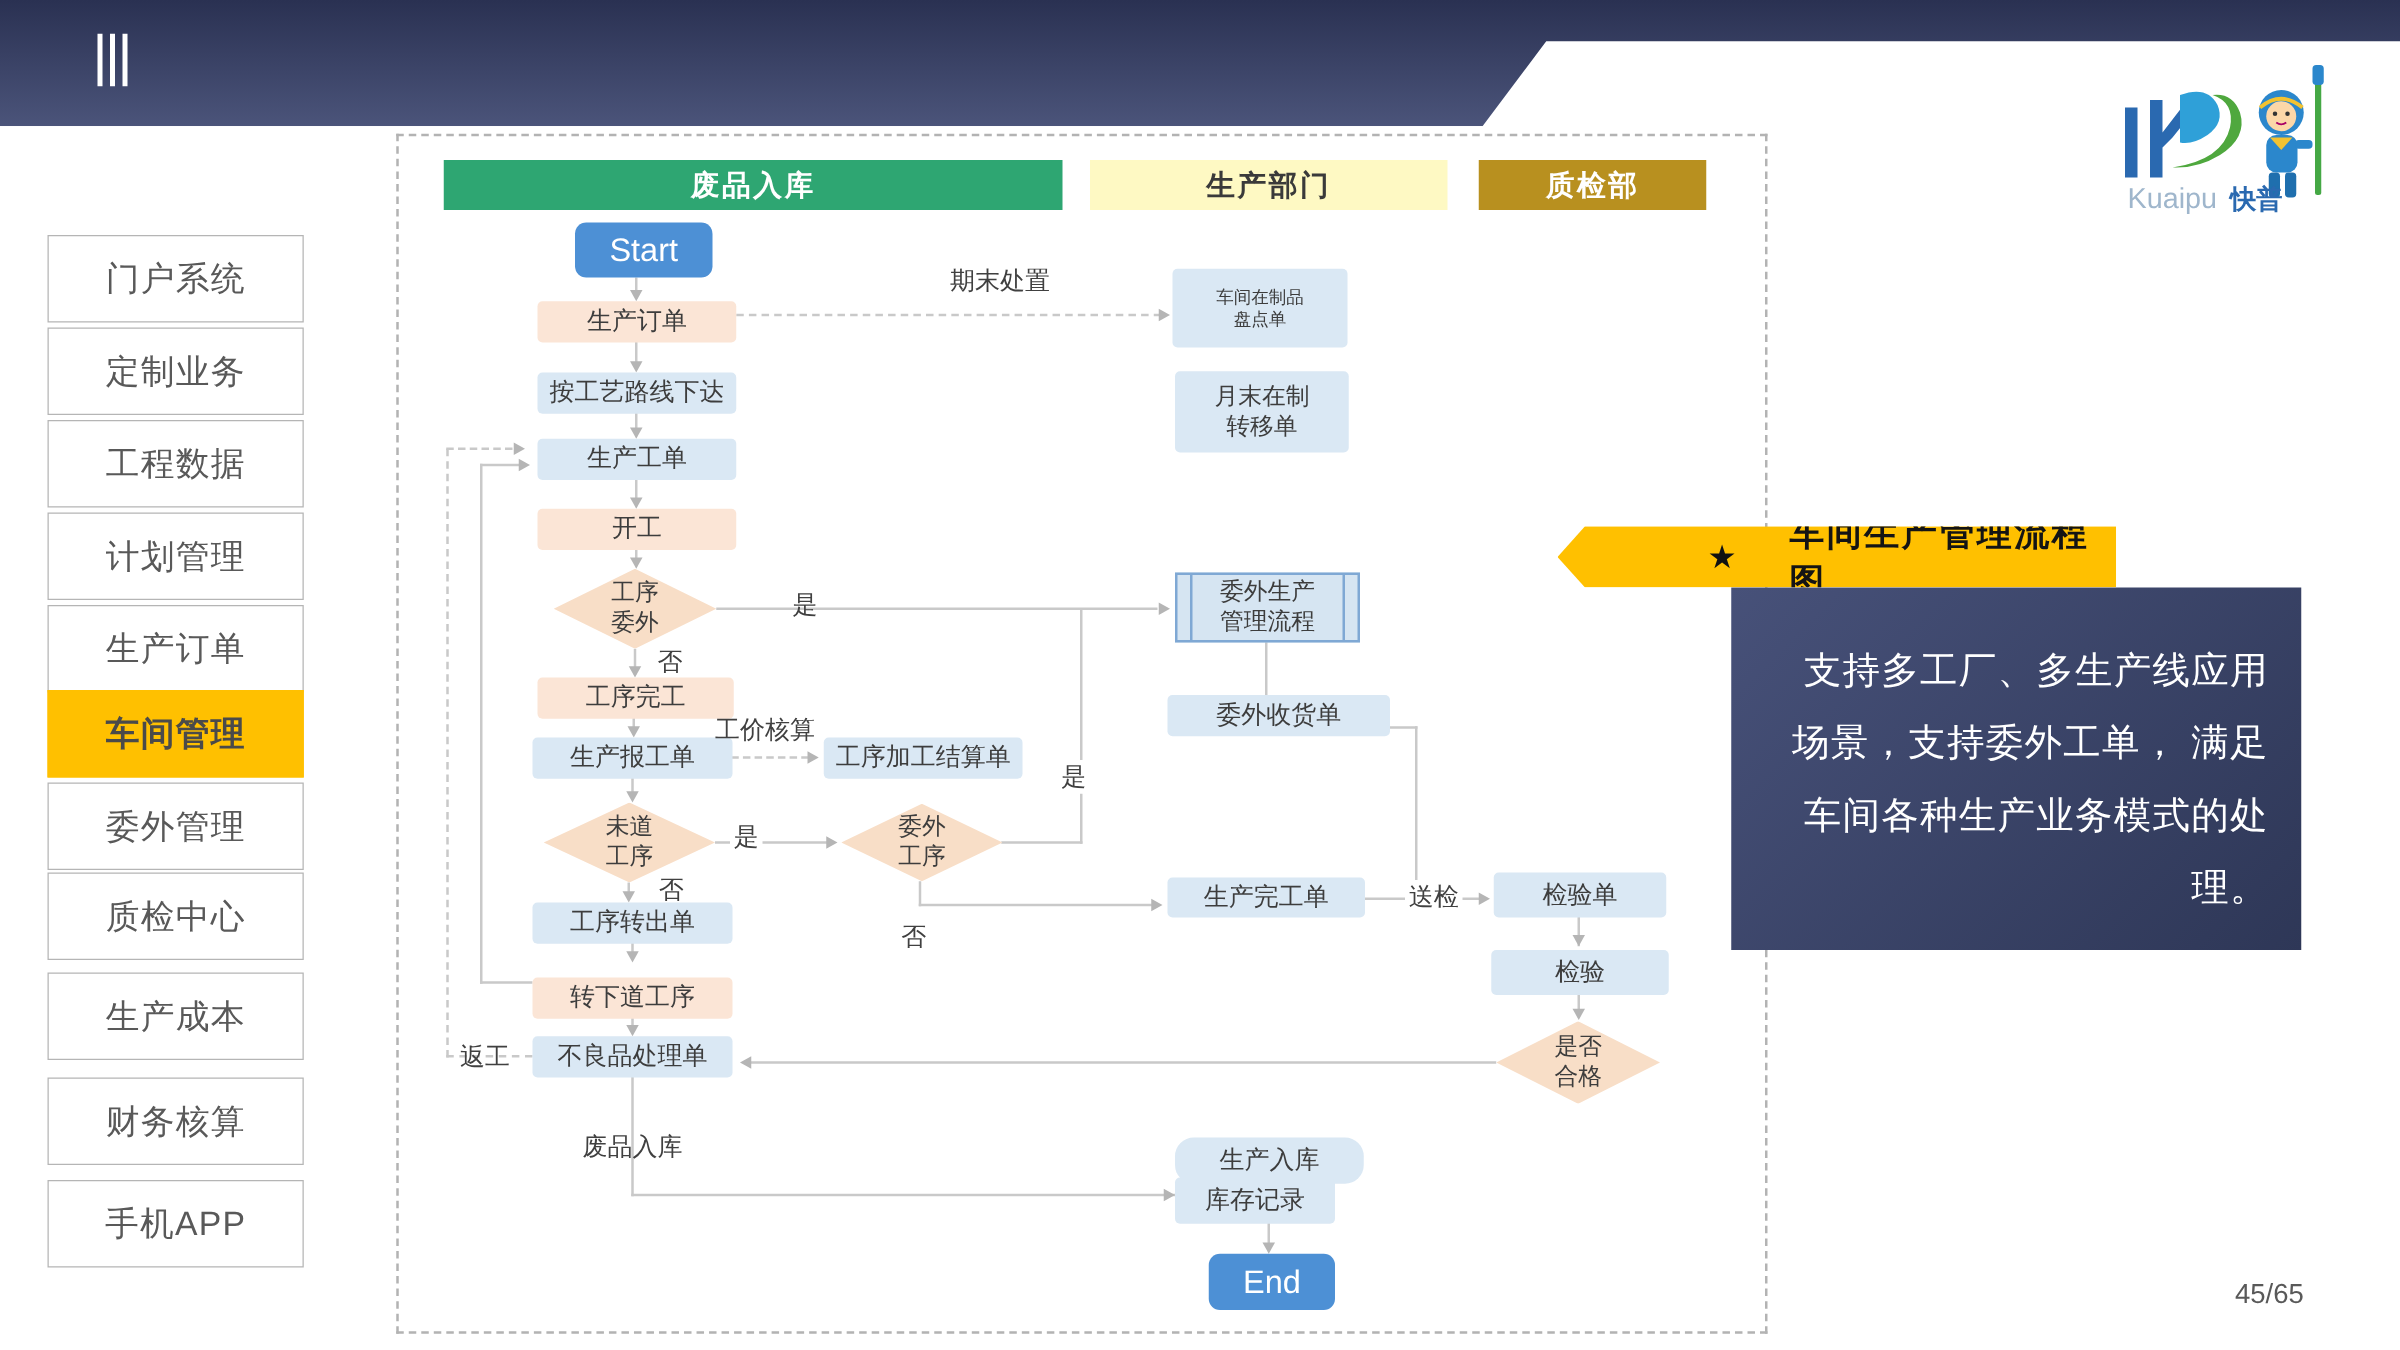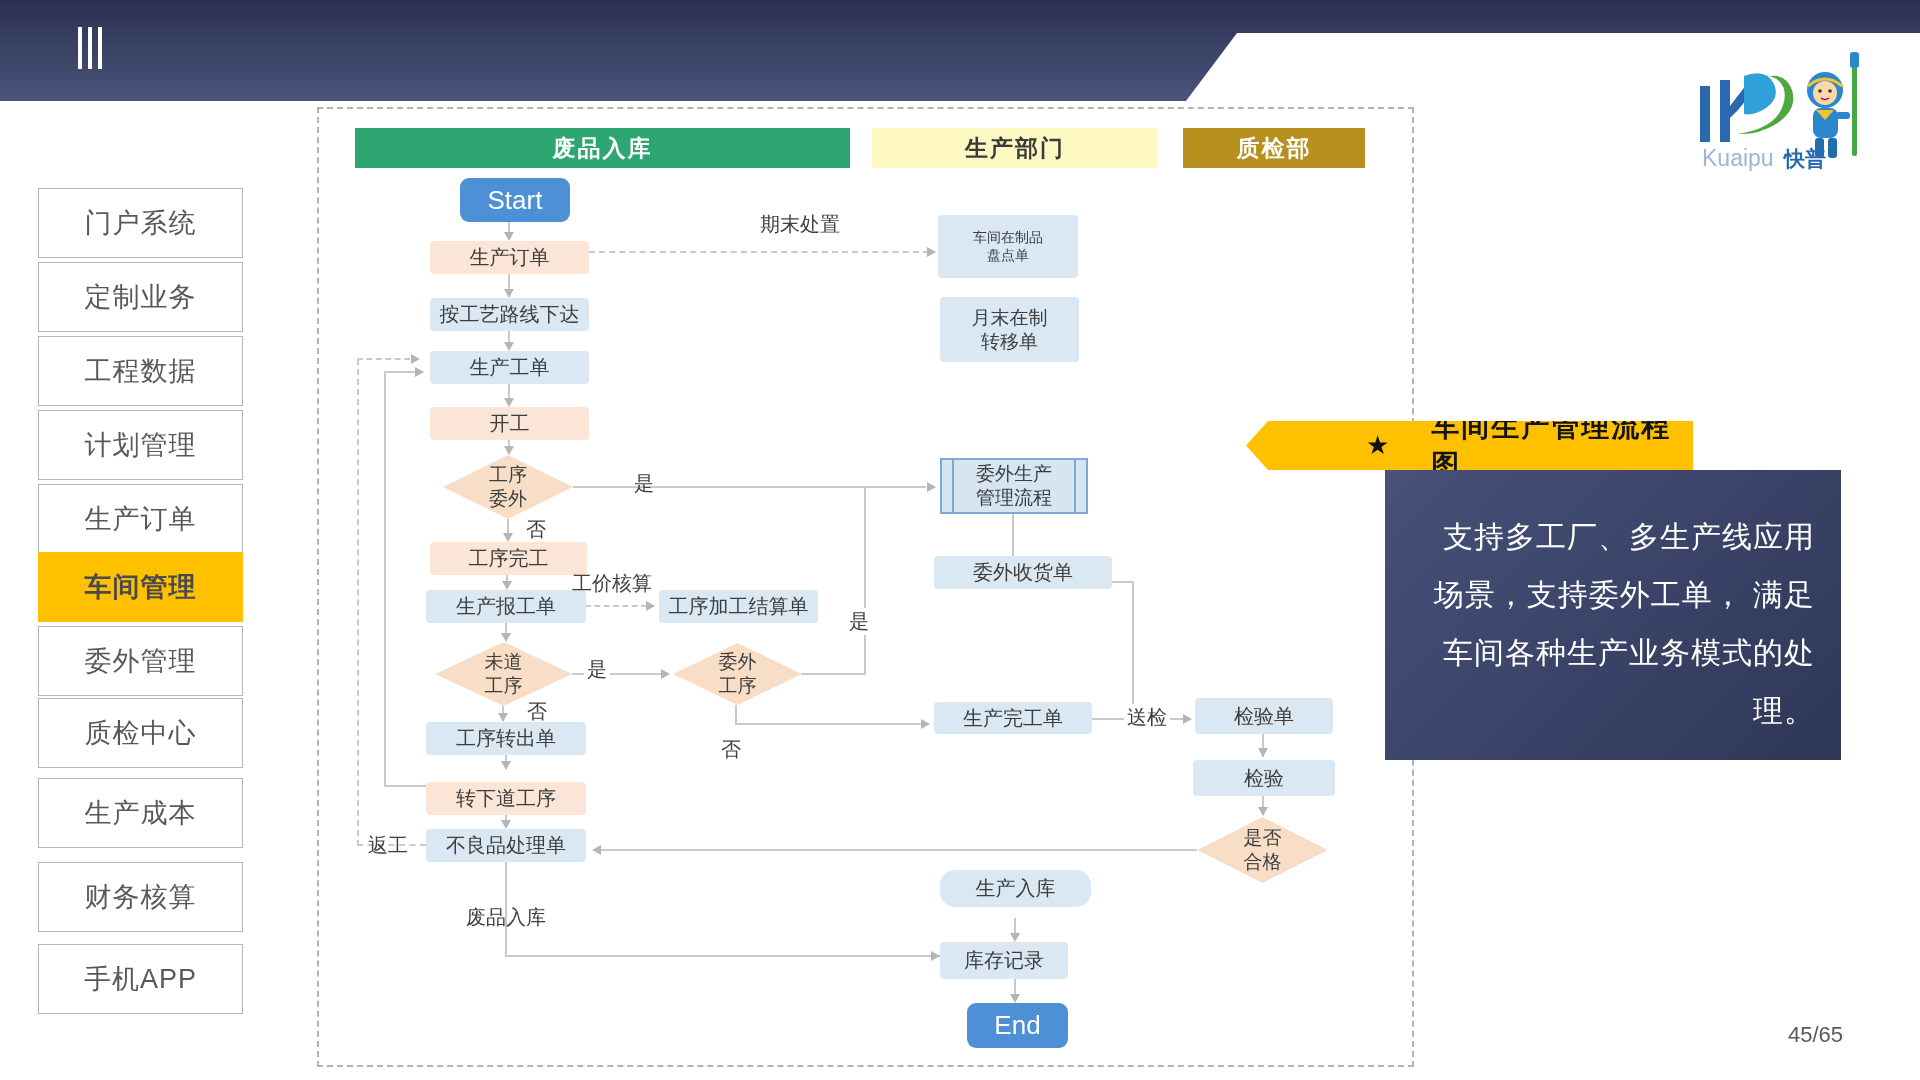--- a/index.html
+++ b/index.html
@@ -214,21 +214,21 @@
       <div class="node blue" style="left: 934px; top: 556px; width: 178px; height: 33px;">委外收货单</div>
       <div class="node blue" style="left: 934px; top: 702px; width: 158px; height: 32px;">生产完工单</div>
       <div class="node blue" style="left: 938px; top: 215px; width: 140px; height: 63px; font-size: 14px;">车间在制品
 盘点单</div>
       <div class="node blue" style="left: 940px; top: 297px; width: 139px; height: 65px; font-size: 19px;">月末在制
 转移单</div>
       <div class="node blue" style="left: 1195px; top: 698px; width: 138px; height: 36px;">检验单</div>
       <div class="node blue" style="left: 1193px; top: 760px; width: 142px; height: 36px;">检验</div>
       <div class="node diamond" style="left: 1197px; top: 817px; width: 131px; height: 66px;"><div class="dshape"></div><div class="dlabel">是否
 合格</div></div>
-      <div class="node blue" style="left: 940px; top: 870px; width: 151px; height: 37px; border-radius: 15px;">生产入库</div>
+      <div class="node blue" style="left: 940px; top: 910px; width: 151px; height: 37px; border-radius: 15px;">生产入库</div>
       <div class="node blue" style="left: 940px; top: 942px; width: 128px; height: 37px;">库存记录</div>
       <div class="node terminal" style="left: 967px; top: 1003px; width: 101px; height: 45px;">End</div>
       <div class="edge-label" style="left: 760px; top: 211px;">期末处置</div>
       <div class="edge-label" style="left: 634px; top: 470px;">是</div>
       <div class="edge-label" style="left: 526px; top: 516px;">否</div>
       <div class="edge-label" style="left: 572px; top: 570px;">工价核算</div>
       <div class="edge-label bg" style="left: 584px; top: 656px;">是</div>
       <div class="edge-label" style="left: 527px; top: 698px;">否</div>
       <div class="edge-label bg" style="left: 846px; top: 608px;">是</div>
       <div class="edge-label" style="left: 721px; top: 736px;">否</div>

